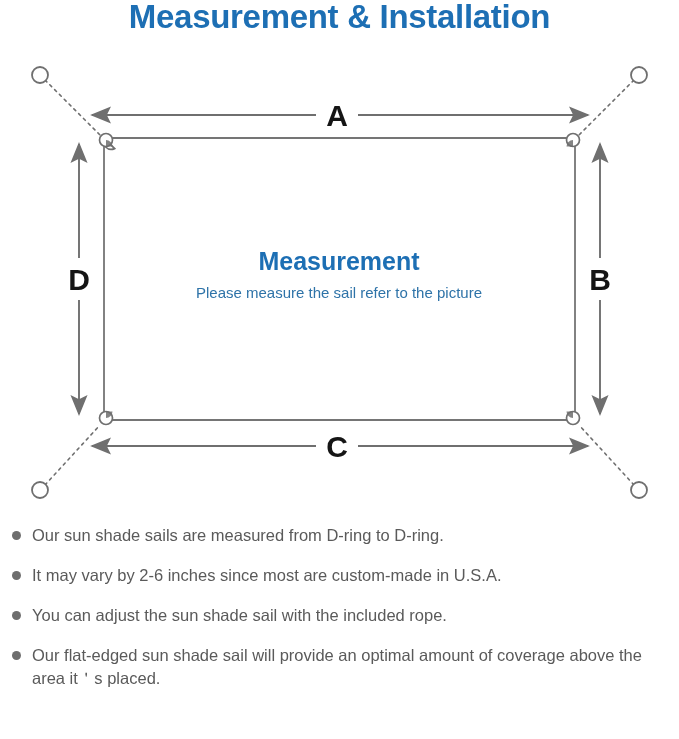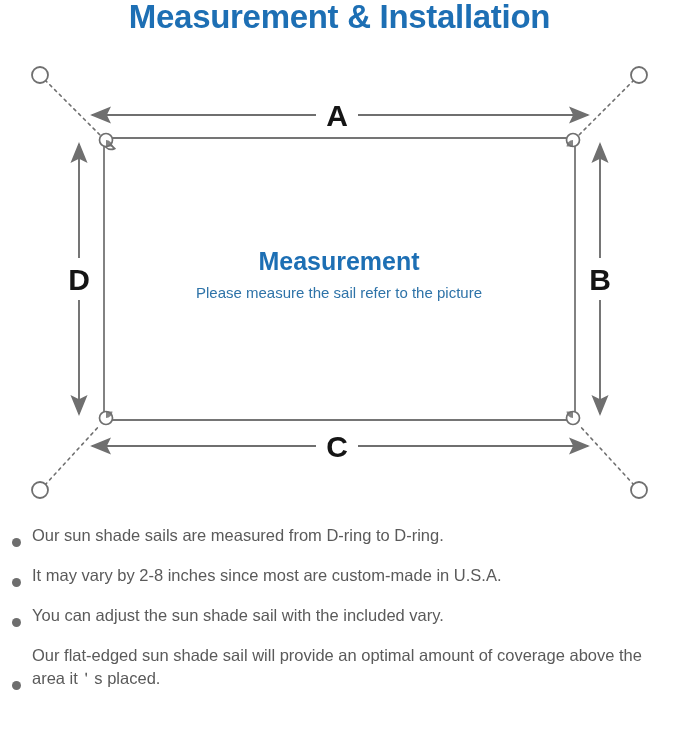--- a/index.html
+++ b/index.html
@@ -71,21 +71,21 @@
   
   .notes {
     position: absolute;
     left: 0;
     top: 524px;
     width: 679px;
   }
   .note-item {
     position: relative;
     display: flex;
-    align-items: flex-end;
+    align-items: flex-start;
     padding: 0 12px 0 12px;
     margin-bottom: 17px;
   }
   .note-bullet {
     flex: 0 0 auto;
     width: 9px;
     height: 9px;
     border-radius: 50%;
     background: #6E6E6E;
     margin-top: 7px;
@@ -176,25 +176,25 @@
     </svg>
   </div>
 
   <div class="notes">
     <div class="note-item">
       <span class="note-bullet"></span>
       <span class="note-text">Our sun shade sails are measured from D-ring to D-ring.</span>
     </div>
     <div class="note-item">
       <span class="note-bullet"></span>
-      <span class="note-text">It may vary by 2-8 inches since most are custom-made in U.S.A.</span>
-    </div>
-    <div class="note-item">
-      <span class="note-bullet"></span>
-      <span class="note-text">You can adjust the sun shade sail with the included vary.</span>
+      <span class="note-text">It may vary by 2-6 inches since most are custom-made in U.S.A.</span>
+    </div>
+    <div class="note-item">
+      <span class="note-bullet"></span>
+      <span class="note-text">You can adjust the sun shade sail with the included rope.</span>
     </div>
     <div class="note-item">
       <span class="note-bullet"></span>
       <span class="note-text">Our flat-edged sun shade sail will provide an optimal amount of coverage above the area it＇s placed.</span>
     </div>
   </div>
 
 </div>
 
 </body></html>

